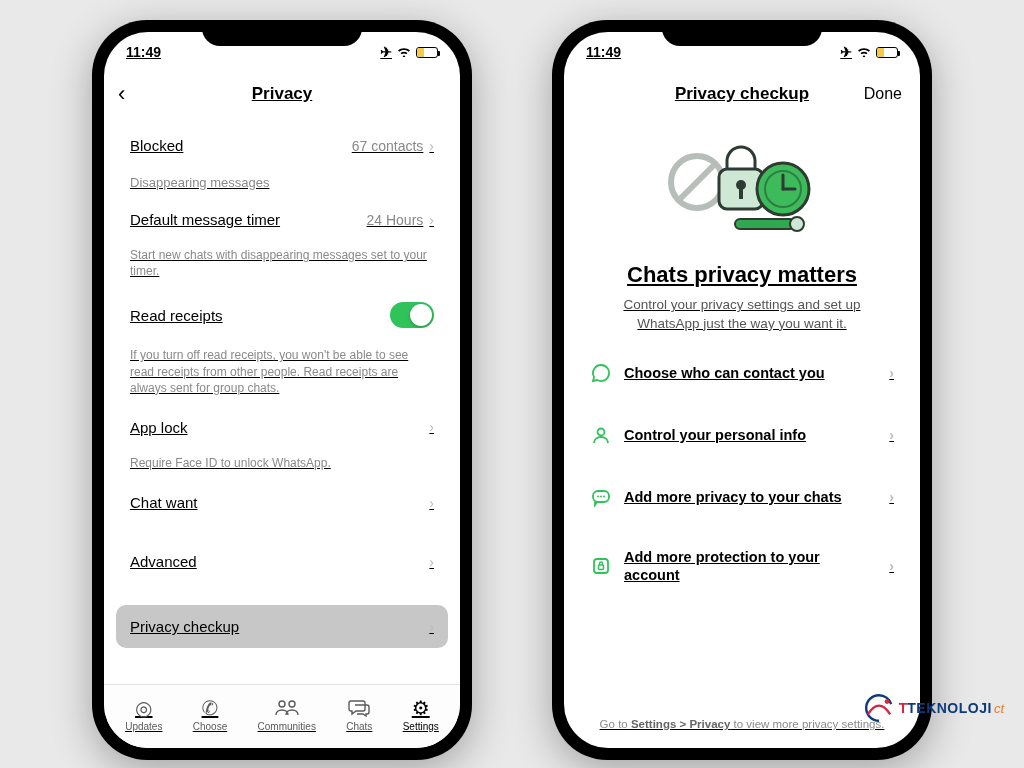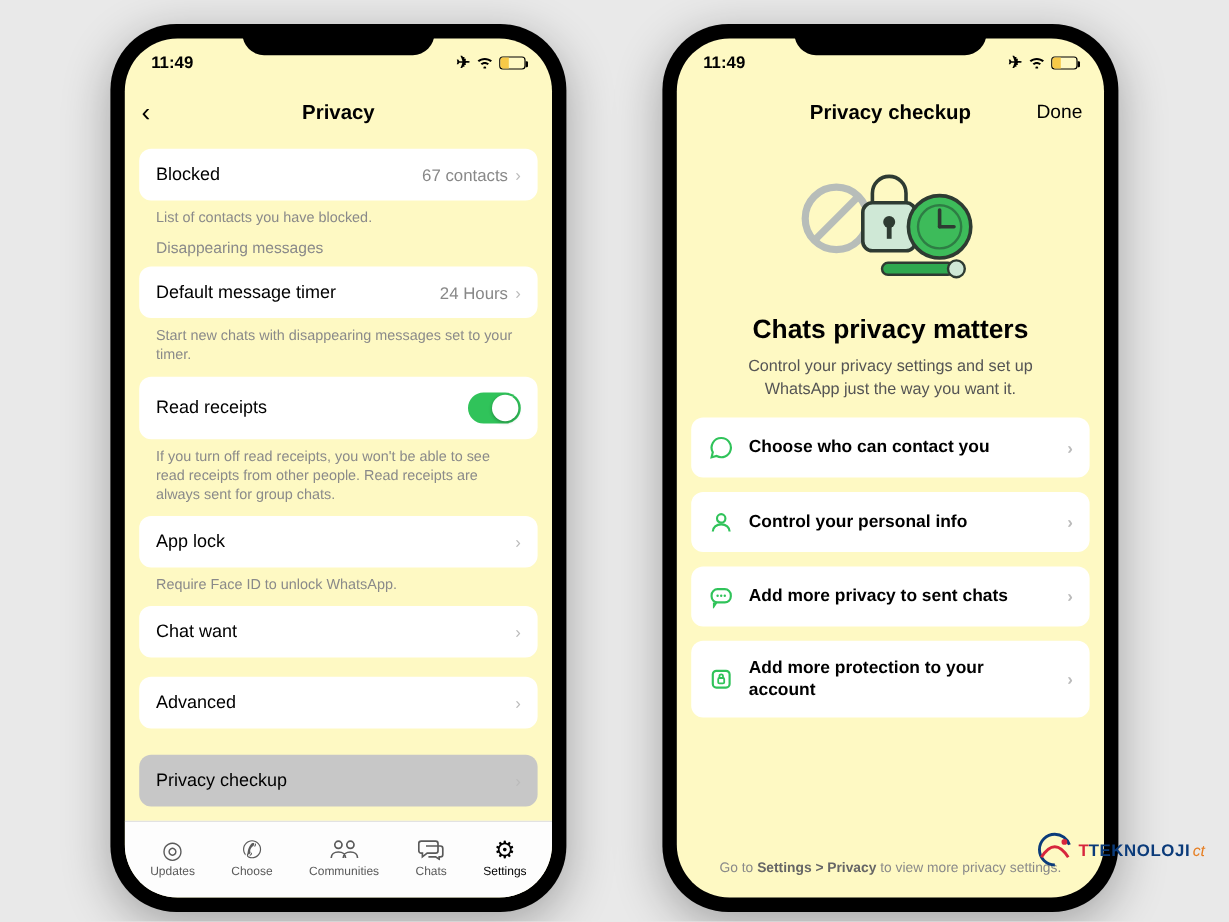--- a/index.html
+++ b/index.html
@@ -21,26 +21,27 @@
     height: 740px;
     background: #000;
     border-radius: 55px;
     padding: 12px;
     position: relative;
     box-shadow: 0 10px 40px rgba(0,0,0,0.3);
   }
   .phone-inner {
     width: 100%;
     height: 100%;
-    background: #fef9c3;
+    background: #ffffff;
     border-radius: 44px;
     overflow: hidden;
     position: relative;
     display: flex;
     flex-direction: column;
+    text-decoration: underline;
   }
   .notch {
     position: absolute;
     top: 0;
     left: 50%;
     transform: translateX(-50%);
     width: 160px;
     height: 26px;
     background: #000;
     border-radius: 0 0 18px 18px;
@@ -246,21 +247,20 @@
       <span class="back">‹</span>
       <span class="title">Privacy</span>
     </div>
 
     <div class="content">
       <div class="row">
         <span class="label">Blocked</span>
         <span class="value">67 contacts</span>
         <span class="chevron">›</span>
       </div>
-      <div class="desc">List of contacts you have blocked.</div>
 
       <div class="section-title">Disappearing messages</div>
       <div class="row">
         <span class="label">Default message timer</span>
         <span class="value">24 Hours</span>
         <span class="chevron">›</span>
       </div>
       <div class="desc">Start new chats with disappearing messages set to your timer.</div>
 
       <div class="row">
@@ -398,21 +398,21 @@
       <div class="option-row">
         <span class="ico">
           <svg width="20" height="20" viewBox="0 0 20 20">
               <rect x="2" y="4" width="16" height="11" rx="5" fill="none" stroke="#30c35a" stroke-width="1.8"></rect>
               <path d="M6 15l-2 3v-3" fill="none" stroke="#30c35a" stroke-width="1.8"></path>
               <circle cx="7" cy="9.5" r="1" fill="#30c35a"></circle>
               <circle cx="10" cy="9.5" r="1" fill="#30c35a"></circle>
               <circle cx="13" cy="9.5" r="1" fill="#30c35a"></circle>
             </svg>
         </span>
-        <span class="txt">Add more privacy to sent chats</span>
+        <span class="txt">Add more privacy to your chats</span>
         <span class="chevron">›</span>
       </div>
 
       <div class="option-row">
         <span class="ico">
           <svg width="20" height="20" viewBox="0 0 20 20">
               <rect x="3" y="3" width="14" height="14" rx="3" fill="none" stroke="#30c35a" stroke-width="1.8"></rect>
               <rect x="7.5" y="9" width="5" height="4.5" rx="1" fill="none" stroke="#30c35a" stroke-width="1.5"></rect>
               <path d="M8.5 9V7.5a1.5 1.5 0 013 0V9" fill="none" stroke="#30c35a" stroke-width="1.5"></path>
             </svg>

